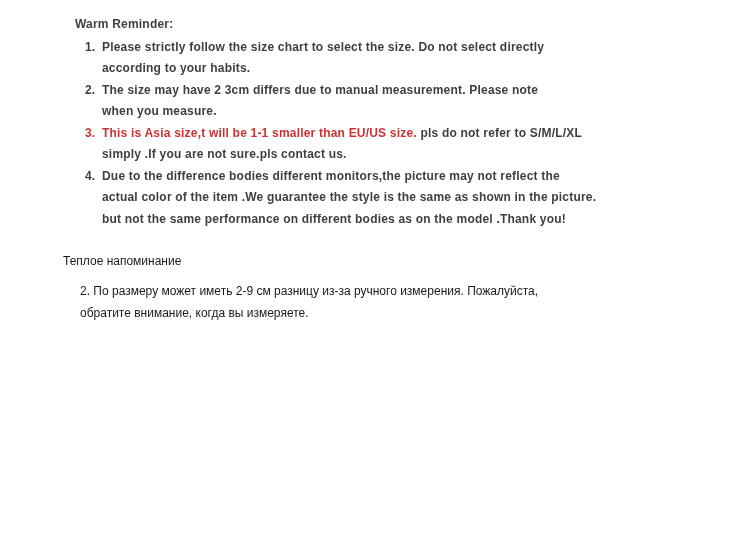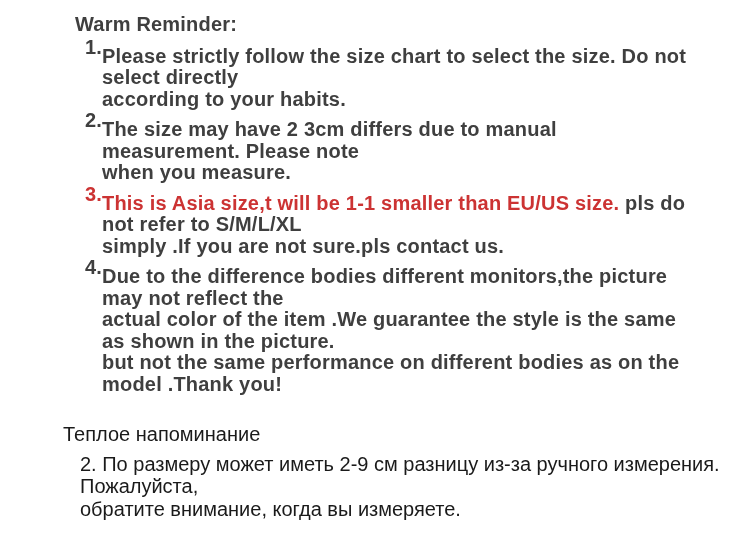--- a/index.html
+++ b/index.html
@@ -14,21 +14,21 @@
     box-sizing: border-box;
     padding: 14px 28px 0 63px;
     overflow: hidden;
     background: #ffffff;
   }
 
   
   .en {
     margin-left: 12px;
     color: var(--en-text, #3f3f3f);
-    font-size: 20px;
+    font-size: 12px;
     font-weight: bold;
     line-height: 21.5px;
     letter-spacing: 0.2px;
   }
   .en-title {
     margin: 0 0 1px 0;
   }
   .en-items {
     margin-left: 10px;
     max-width: 612px;
@@ -36,28 +36,27 @@
   .en-item {
     display: flex;
   }
   .en-item .num {
     flex: 0 0 auto;
     width: 17px;
   }
   .en-item .txt {
     flex: 1 1 auto;
     white-space: pre-line;
-    margin-top: 9px;
   }
 
   
   .ru {
-    margin-top: 28px;
+    margin-top: 20px;
     color: var(--ru-text, #1a1a1a);
-    font-size: 20px;
+    font-size: 12px;
     line-height: 22.5px;
   }
   .ru-title {
     margin: 0 0 7px 0;
   }
   .ru-items {
     margin-left: 17px;
     max-width: 662px;
   }
   .ru-item {

